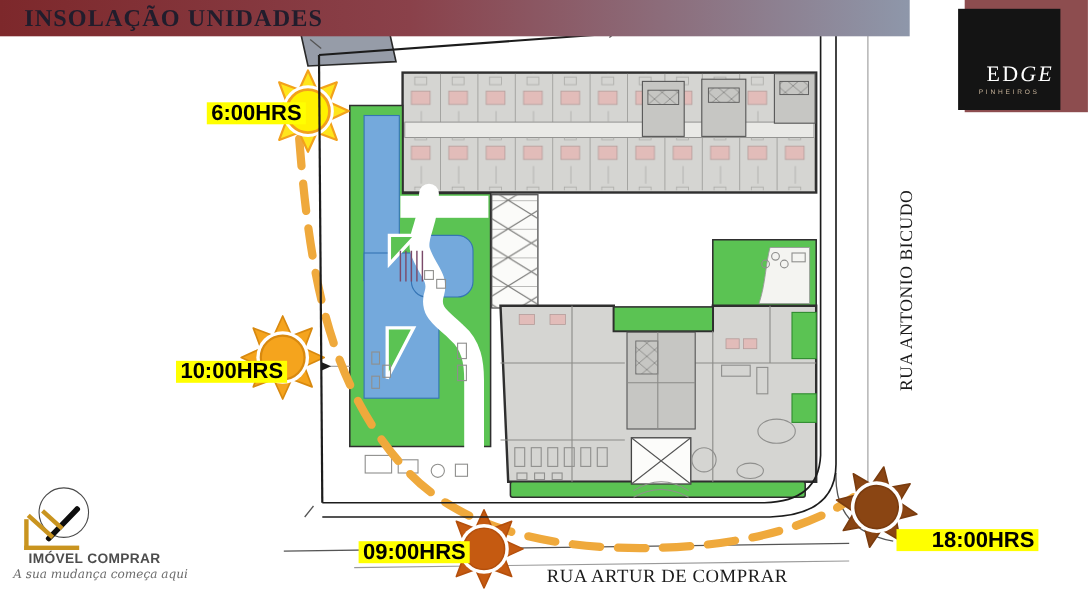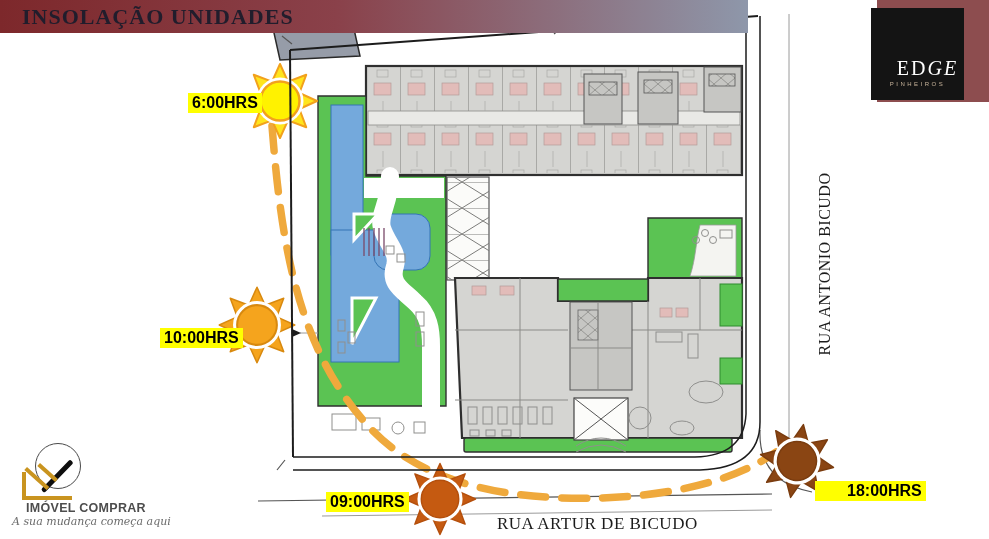--- a/index.html
+++ b/index.html
@@ -25,34 +25,34 @@
   .arc{fill:none;stroke:var(--arc);stroke-width:7.5;stroke-dasharray:25 16;stroke-linecap:round;}
   .gap{fill:#ffffff;}
   .sun6-ray{fill:var(--sun6_rays);stroke:var(--sun6_edge);stroke-width:2;stroke-linejoin:round;}
   .sun6-core{fill:var(--sun6_core);stroke:var(--sun6_edge);stroke-width:2.5;}
   .sun10-ray{fill:var(--sun10);stroke:var(--sun10_edge);stroke-width:1.5;stroke-linejoin:round;}
   .sun10-core{fill:var(--sun10);stroke:var(--sun10_edge);stroke-width:2;}
   .sun14-ray,.sun14-core{fill:var(--sun14);stroke:var(--sun14_edge);stroke-width:1.5;stroke-linejoin:round;}
   .sun18-ray,.sun18-core{fill:var(--sun18);stroke:var(--sun18_edge);stroke-width:1.5;stroke-linejoin:round;}
 
   
-  .banner{position:absolute;left:0;top:0;width:748px;height:33px;box-sizing:border-box;
+  .banner{position:absolute;left:0;top:0;width:827px;height:33px;box-sizing:border-box;
           padding-left:22px;display:flex;align-items:center;
           background:linear-gradient(90deg,var(--banner_left) 0%,var(--banner_mid) 45%,var(--banner_right) 100%);
           font-family:"Liberation Serif",serif;font-weight:bold;font-size:22px;
           letter-spacing:1px;color:#211D2C;}
   .edge-maroon{position:absolute;left:877px;top:0;width:112px;height:102px;background:var(--brand_maroon);}
   .edge-black{position:absolute;left:871px;top:8px;width:93px;height:92px;background:var(--brand_black);
               display:flex;flex-direction:column;justify-content:flex-end;align-items:center;
               padding-bottom:13px;box-sizing:border-box;}
   .edge-name{color:#ffffff;font-family:"Liberation Serif",serif;font-size:20px;letter-spacing:2px;line-height:20px;margin-left:20px;}
   .edge-name i{font-style:italic;}
   .edge-sub{color:#C8B49B;font-size:6px;letter-spacing:2.5px;margin-top:3px;}
   .hl{position:absolute;background:var(--label_bg);color:#000;
-      font-weight:bold;font-size:16px;line-height:18px;padding:1px 4px;white-space:nowrap;}
+      font-weight:bold;font-size:20px;line-height:18px;padding:1px 4px;white-space:nowrap;}
   .street-v{position:absolute;left:825px;top:264px;transform:translate(-50%,-50%) rotate(-90deg);
             font-family:"Liberation Serif",serif;font-size:16px;letter-spacing:0.5px;color:#1b1b1b;white-space:nowrap;}
   .street-h{position:absolute;left:497px;top:514px;font-family:"Liberation Serif",serif;
             font-size:17px;letter-spacing:0.5px;color:#1b1b1b;white-space:nowrap;}
   .agency-circle{position:absolute;left:35px;top:443px;width:44px;height:44px;
                  border:1.5px solid #4a4a4a;border-radius:50%;}
   .agency-line{position:absolute;left:72px;top:459px;width:42px;height:4.5px;background:#0e0e0e;
                transform-origin:0 50%;transform:rotate(134deg);border-radius:2px;}
   .gb{position:absolute;background:var(--gold);}
   .gb1{left:22px;top:472px;width:4px;height:28px;}
@@ -230,21 +230,21 @@
     <div class="edge-name"><span>ED</span><i>GE</i></div>
     <div class="edge-sub">PINHEIROS</div>
   </div>
 
   <div class="hl" style="left:188px;top:93px;">6:00HRS</div>
   <div class="hl" style="left:160px;top:328px;">10:00HRS</div>
   <div class="hl" style="left:326px;top:492px;">09:00HRS</div>
   <div class="hl" style="left:815px;top:481px;padding-left:32px;">18:00HRS</div>
 
   <div class="street-v">RUA ANTONIO BICUDO</div>
-  <div class="street-h">RUA ARTUR DE BICUDO</div>
+  <div class="street-h">RUA ARTUR DE COMPRAR</div>
 
   <div>
     <div class="agency-circle"></div>
     <div class="agency-line"></div>
     <div class="gb gb1"></div>
     <div class="gb gb2"></div>
     <div class="gb gb3"></div>
     <div class="gb gb4"></div>
     <div class="agency-name">IMÓVEL COMPRAR</div>
     <div class="agency-tag">A sua mudança começa aqui</div>

